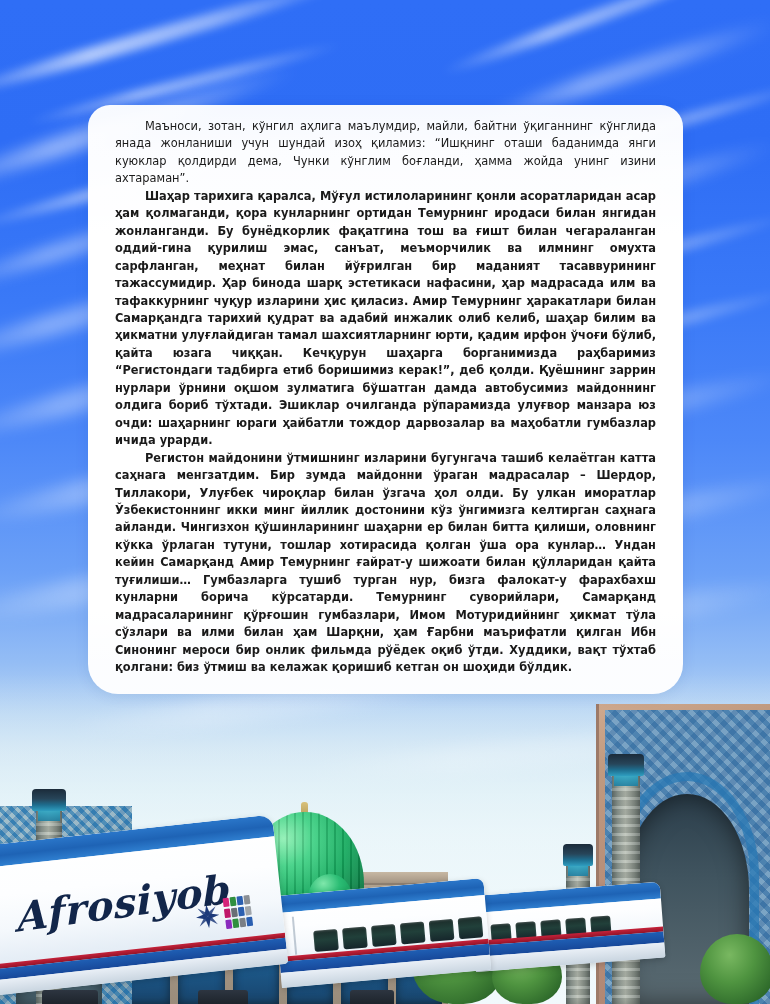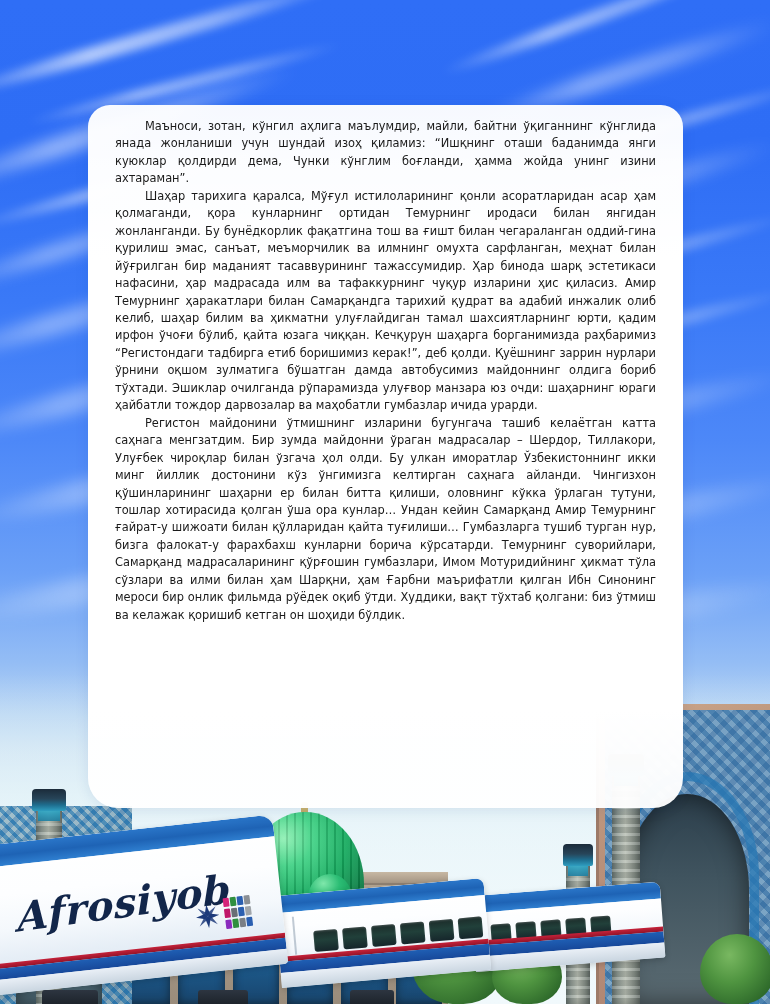--- a/index.html
+++ b/index.html
@@ -293,21 +293,21 @@
   .car3 {
     left: 486px; bottom: 32px; width: 190px; height: 76px;
     transform: rotate(-4.4deg); transform-origin: left bottom;
     border-radius: 0 8px 2px 0; overflow: hidden;
   }
 
   
   .card {
     position: absolute;
     left: 88px; top: 105px;
-    width: 595px; height: 703px;
+    width: 595px; height: 589px;
     background: linear-gradient(to bottom,
       rgba(255,255,255,.955) 0%,
       rgba(255,255,255,.985) 8%,
       #ffffff 22%,
       #ffffff 86%,
       rgba(255,255,255,.96) 100%);
     border-radius: 22px 22px 30px 30px;
     box-shadow: 0 2px 14px rgba(20,60,130,.10);
   }
   .card-inner {
@@ -319,21 +319,21 @@
   p.body {
     font-family: "DejaVu Sans", "Liberation Sans", sans-serif;
     font-size: 11.4px;
     line-height: 17.45px;
     color: #1a1a1a;
     text-align: justify;
     text-indent: 30px;
     margin: 0;
     -webkit-font-smoothing: antialiased;
   }
-  p.body + p.body { margin-top: 0; }
+  p.body + p.body { margin-top: 0; font-weight: bold; }
 </style>
 </head>
 <body>
 
 <div id="page">
 
   <div class="sky"></div>
 
   <div class="cloudlayer">
     <div class="streak" style="left:-60px; top:30px;  width:420px; height:16px; transform:rotate(-16deg); opacity:.85;"></div>

